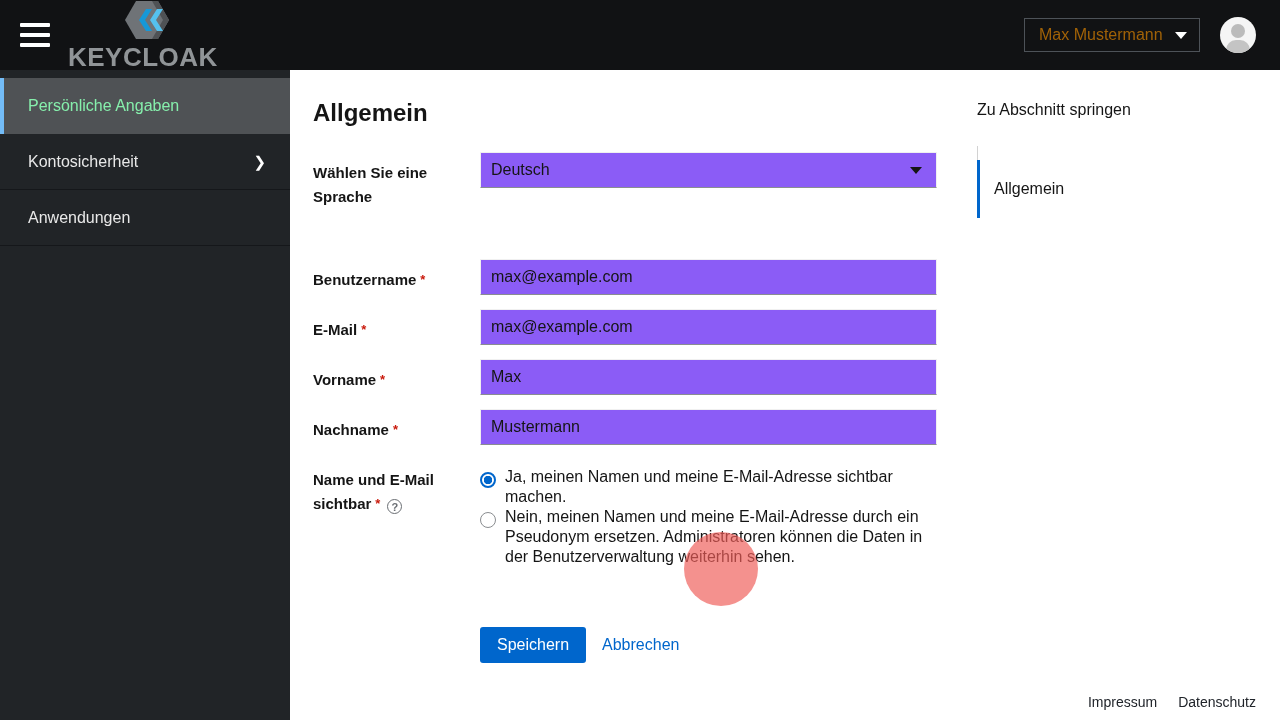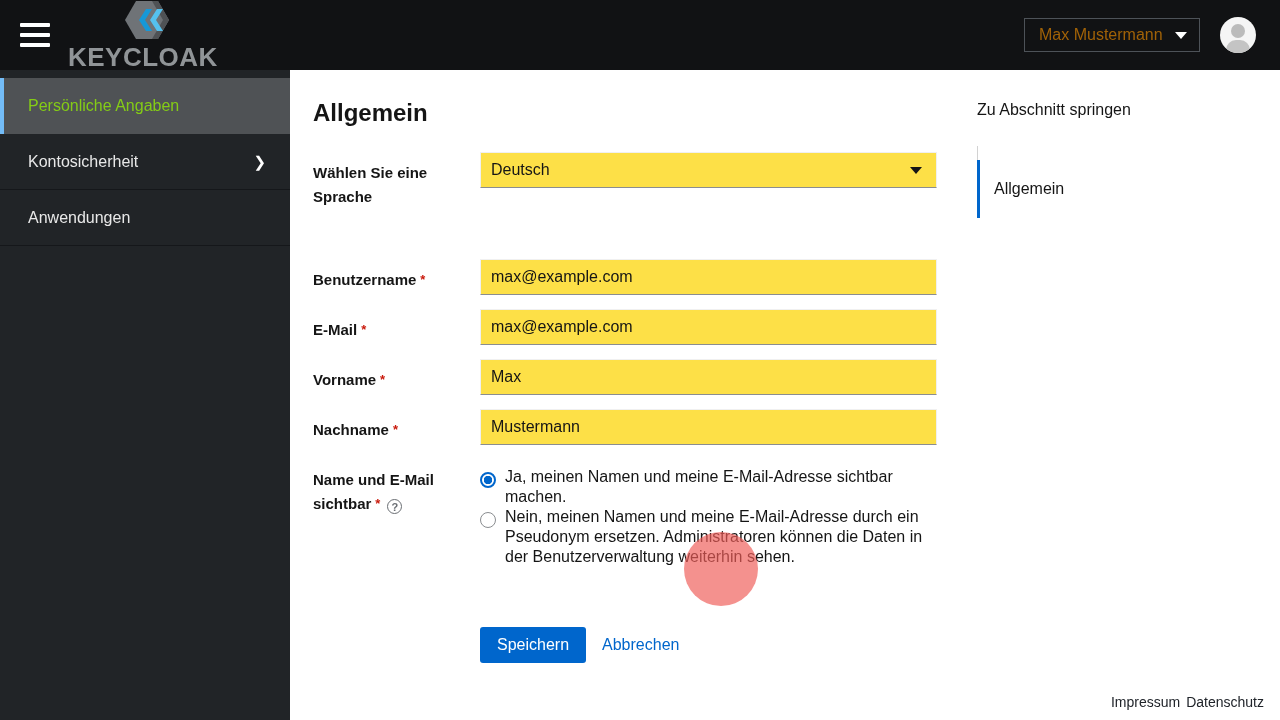--- a/index.html
+++ b/index.html
@@ -21,33 +21,33 @@
     border-top:7px solid #fff; }
   .avatar { width:36px; height:36px; border-radius:50%; background:#f5f5f5; margin-left:20px; position:relative;
     overflow:hidden; cursor:pointer; }
   .avatar .head { position:absolute; left:11px; top:7px; width:14px; height:14px; border-radius:50%; background:#bbb; }
   .avatar .body { position:absolute; left:6px; top:23px; width:24px; height:16px; border-radius:10px 10px 0 0; background:#c4c4c4; }
 
   
   .sidebar { position:absolute; left:0; top:70px; width:290px; height:650px; background:#212427; z-index:10; padding-top:8px; }
   .nav-item { position:relative; height:56px; display:flex; align-items:center; padding:0 24px 0 28px;
     color:#e8e8e8; font-size:16px; cursor:pointer; border-bottom:1px solid #15171a; }
-  .nav-item.active { background:#4f5255; color:#84cc16; border-left:4px solid #73bcf7; padding-left:24px; border-bottom:none; }
+  .nav-item.active { background:#4f5255; color:#86efac; border-left:4px solid #73bcf7; padding-left:24px; border-bottom:none; }
   .nav-item .chevron { margin-left:auto; color:#fff; font-size:15px; font-weight:bold; }
 
   
   .main { position:absolute; left:290px; top:72px; width:990px; height:704px; background:#fff; }
   .page-title { position:absolute; left:23px; top:27px; font-size:24px; font-weight:bold; color:#151515; }
 
   .form { position:absolute; left:23px; top:80px; width:650px; }
   .row { display:flex; }
   .row .label { width:167px; font-size:15px; font-weight:bold; color:#151515; padding-top:9px; line-height:24px; }
   .required { color:#c9190b; font-size:13px; margin-left:4px; vertical-align:top; }
   .control { width:457px; }
-  .text-input, .select-box { width:457px; height:36px; background:#fde047; font-size:16px; color:#151515;
+  .text-input, .select-box { width:457px; height:36px; background:#8b5cf6; font-size:16px; color:#151515;
     border:1px solid #f0f0f0; border-bottom:1px solid #8a8d90; padding:0 10px;
     font-family:"Liberation Sans","DejaVu Sans",sans-serif; }
   .select-box { display:flex; align-items:center; justify-content:space-between; cursor:pointer; }
   .caret-down-dark { width:0; height:0; border-left:6px solid transparent; border-right:6px solid transparent;
     border-top:7px solid #151515; margin-right:4px; }
 
   .row-language { margin-bottom:50px; }
   .row-field { margin-bottom:14px; }
   .row-radio { margin-top:2px; }
 
@@ -67,21 +67,21 @@
   .link-btn { margin-left:16px; color:#0066cc; font-size:16px; text-decoration:none; cursor:pointer; }
 
   
   .jump-panel { position:absolute; left:687px; top:29px; width:220px; }
   .jump-title { font-size:16px; color:#151515; }
   .jump-list { margin-top:27px; border-left:1px solid #d2d2d2; padding-top:20px; }
   .jump-item { position:relative; padding:14px 0 14px 16px; font-size:16px; color:#151515; cursor:pointer; }
   .jump-item.active::before { content:""; position:absolute; left:-1px; top:-6px; bottom:-6px; width:3px; background:#0066cc; }
 
   
-  .footer { position:absolute; right:16px; bottom:10px; display:flex; gap:6px; z-index:5;margin-top:32px; }
+  .footer { position:absolute; right:24px; bottom:10px; display:flex; gap:21px; z-index:5;margin-top:32px; }
   .footer a { font-size:14px; color:#20242a; text-decoration:none; cursor:pointer; }
 
   
   .click-indicator { position:absolute; left:684px; top:532px; width:74px; height:74px; border-radius:50%;
     background:rgba(239,93,88,0.68); z-index:50; pointer-events:none; }
 </style>
 </head>
 <body>
 
 <header class="topbar">

